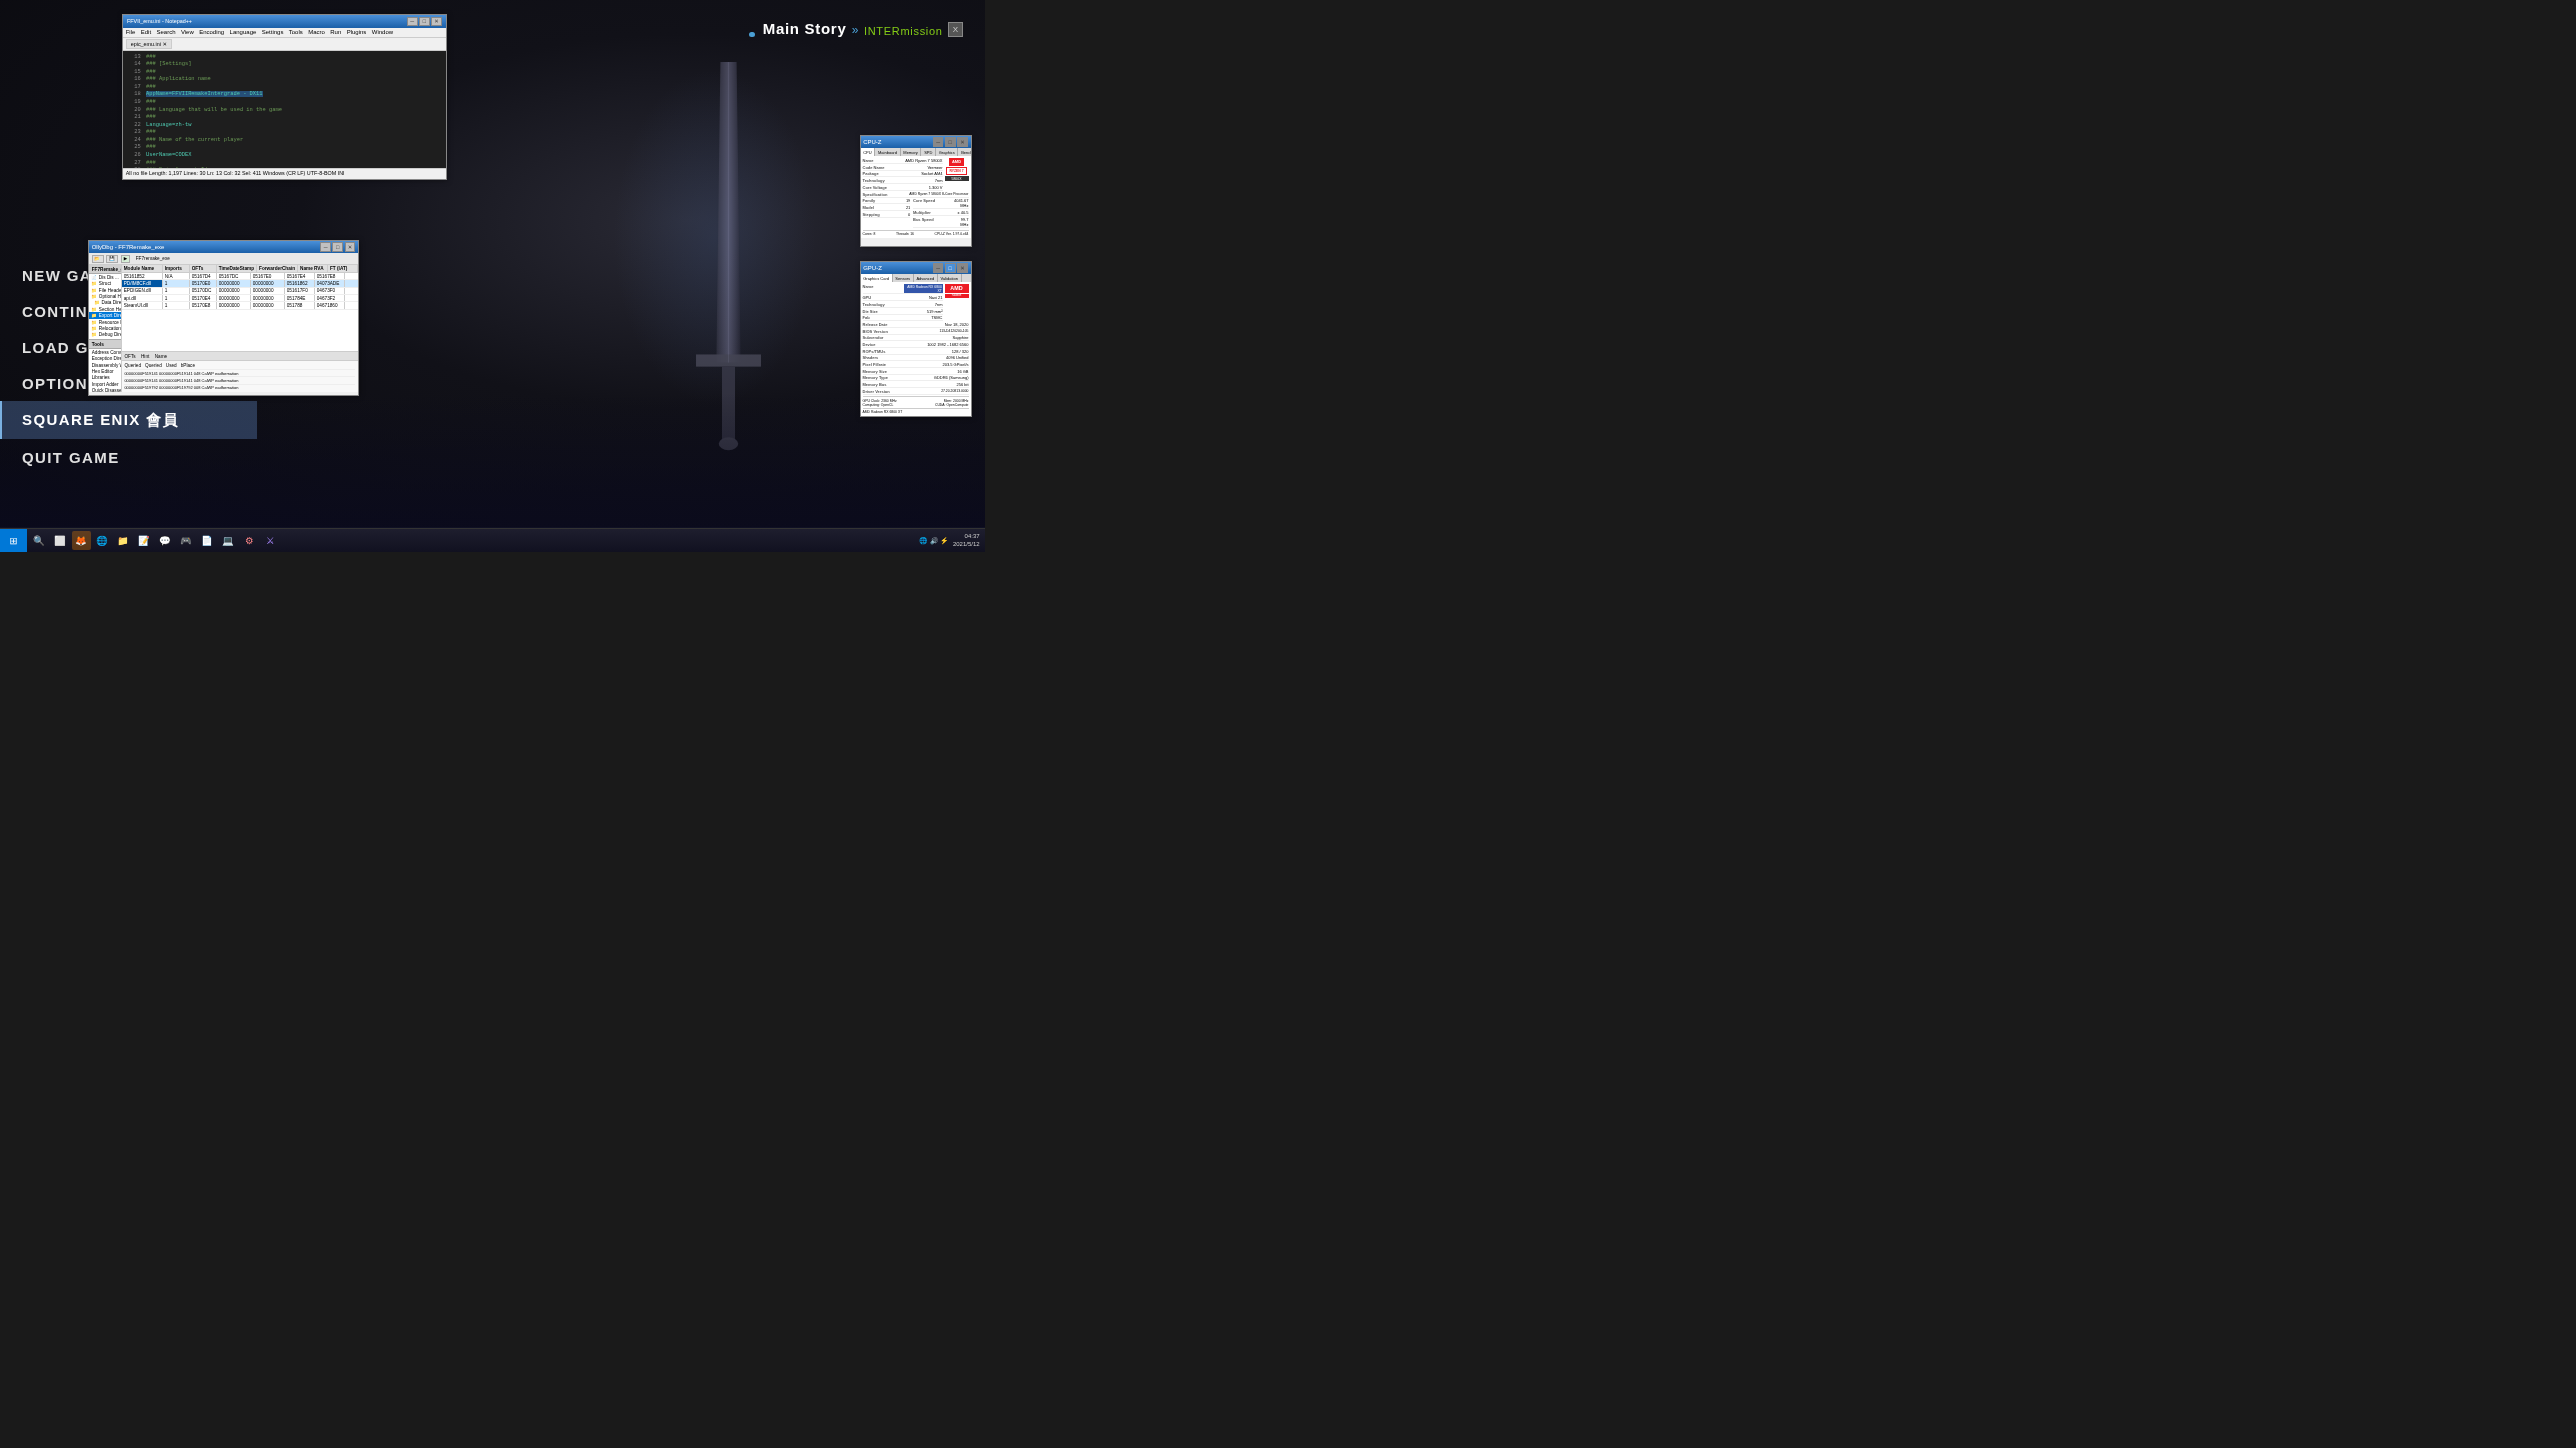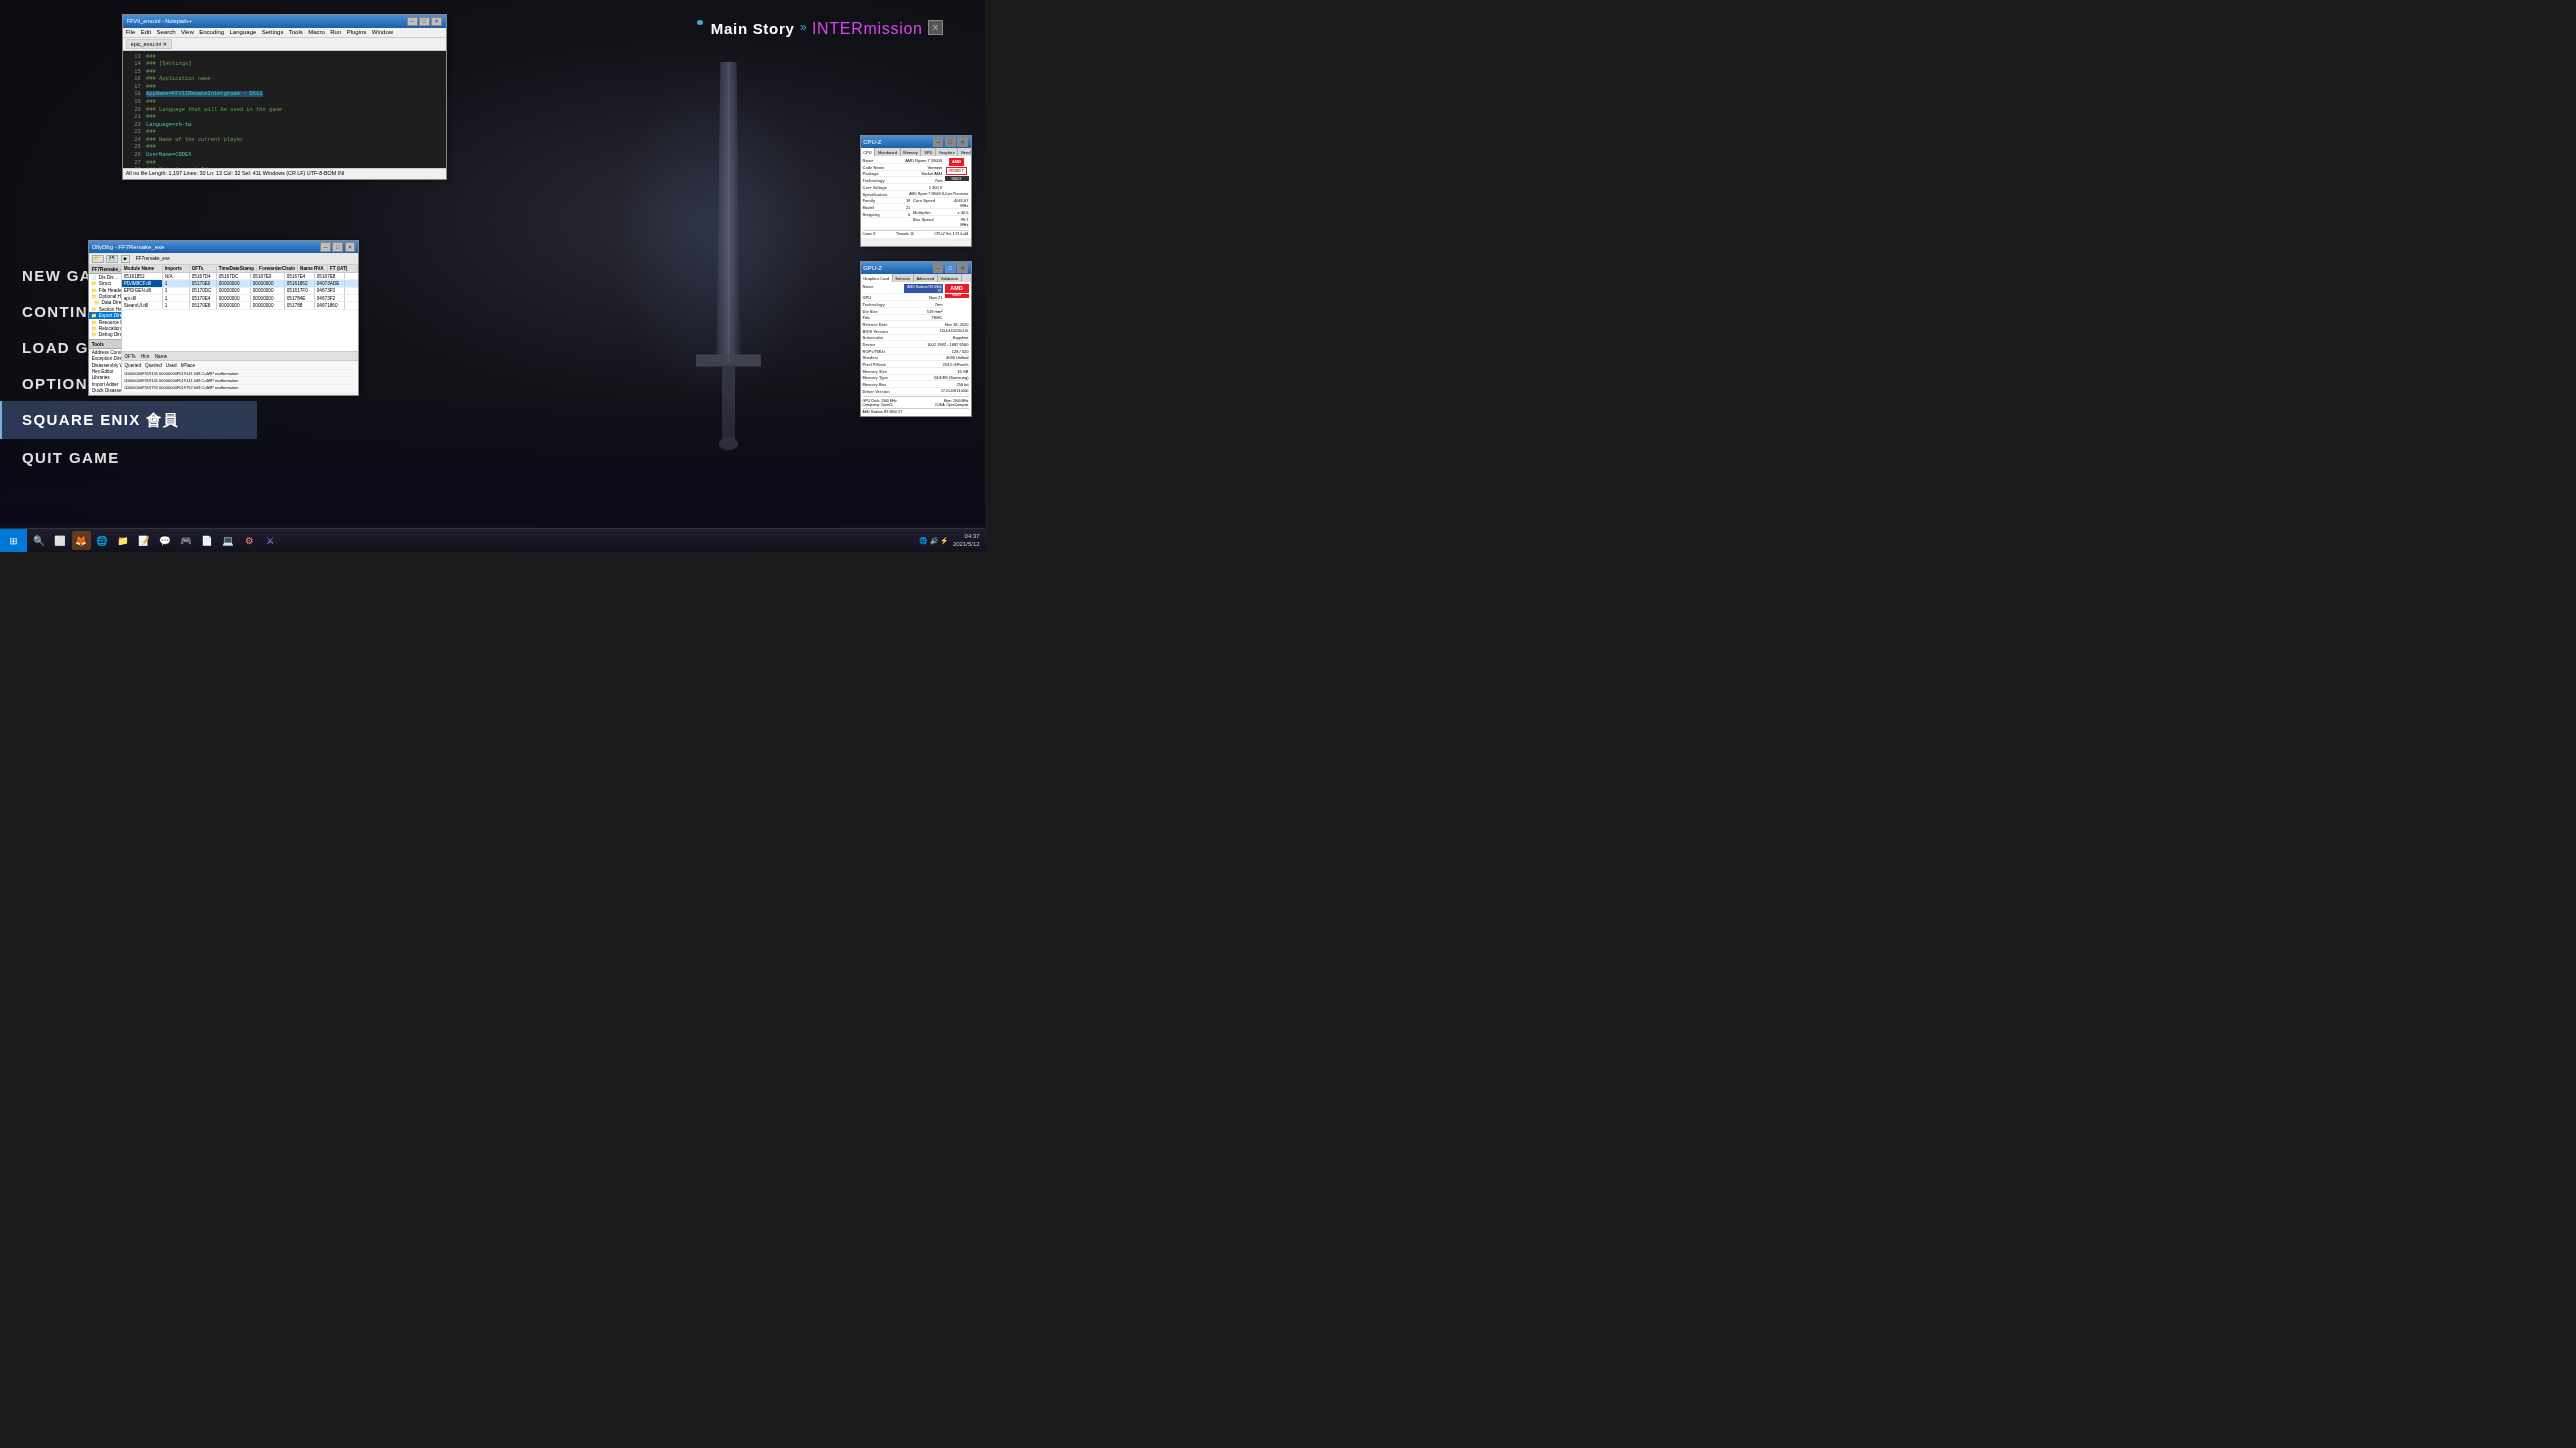--- a/index.html
+++ b/index.html
@@ -63,42 +63,42 @@
     .menu-item.active {
       background: rgba(100, 140, 200, 0.35);
       border-left: 2px solid #7ab0e0;
       color: #ffffff;
     }
 
     
     .story-header {
       position: absolute;
       top: 20px;
-      right: 42px;
-      display: flex;
-      align-items: flex-start;
+      right: 22px;
+      display: flex;
+      align-items: flex-end;
       gap: 5.4px;
       z-index: 10;
     }
 
     .story-title {
       color: #ffffff;
       font-size: 15px;
       font-weight: bold;
       letter-spacing: 0.7px;
     }
 
     .story-chevron {
       color: #4a9fd4;
       font-size: 12px;
     }
 
     .story-subtitle {
-      color: #d946ef;
-      font-size: 16px;
+      color: #84cc16;
+      font-size: 11px;
       letter-spacing: 0.7px;
     }
 
     .story-close {
       width: 15px;
       height: 15px;
       background: #555;
       border: 0.7px solid #888;
       display: flex;
       align-items: center;

